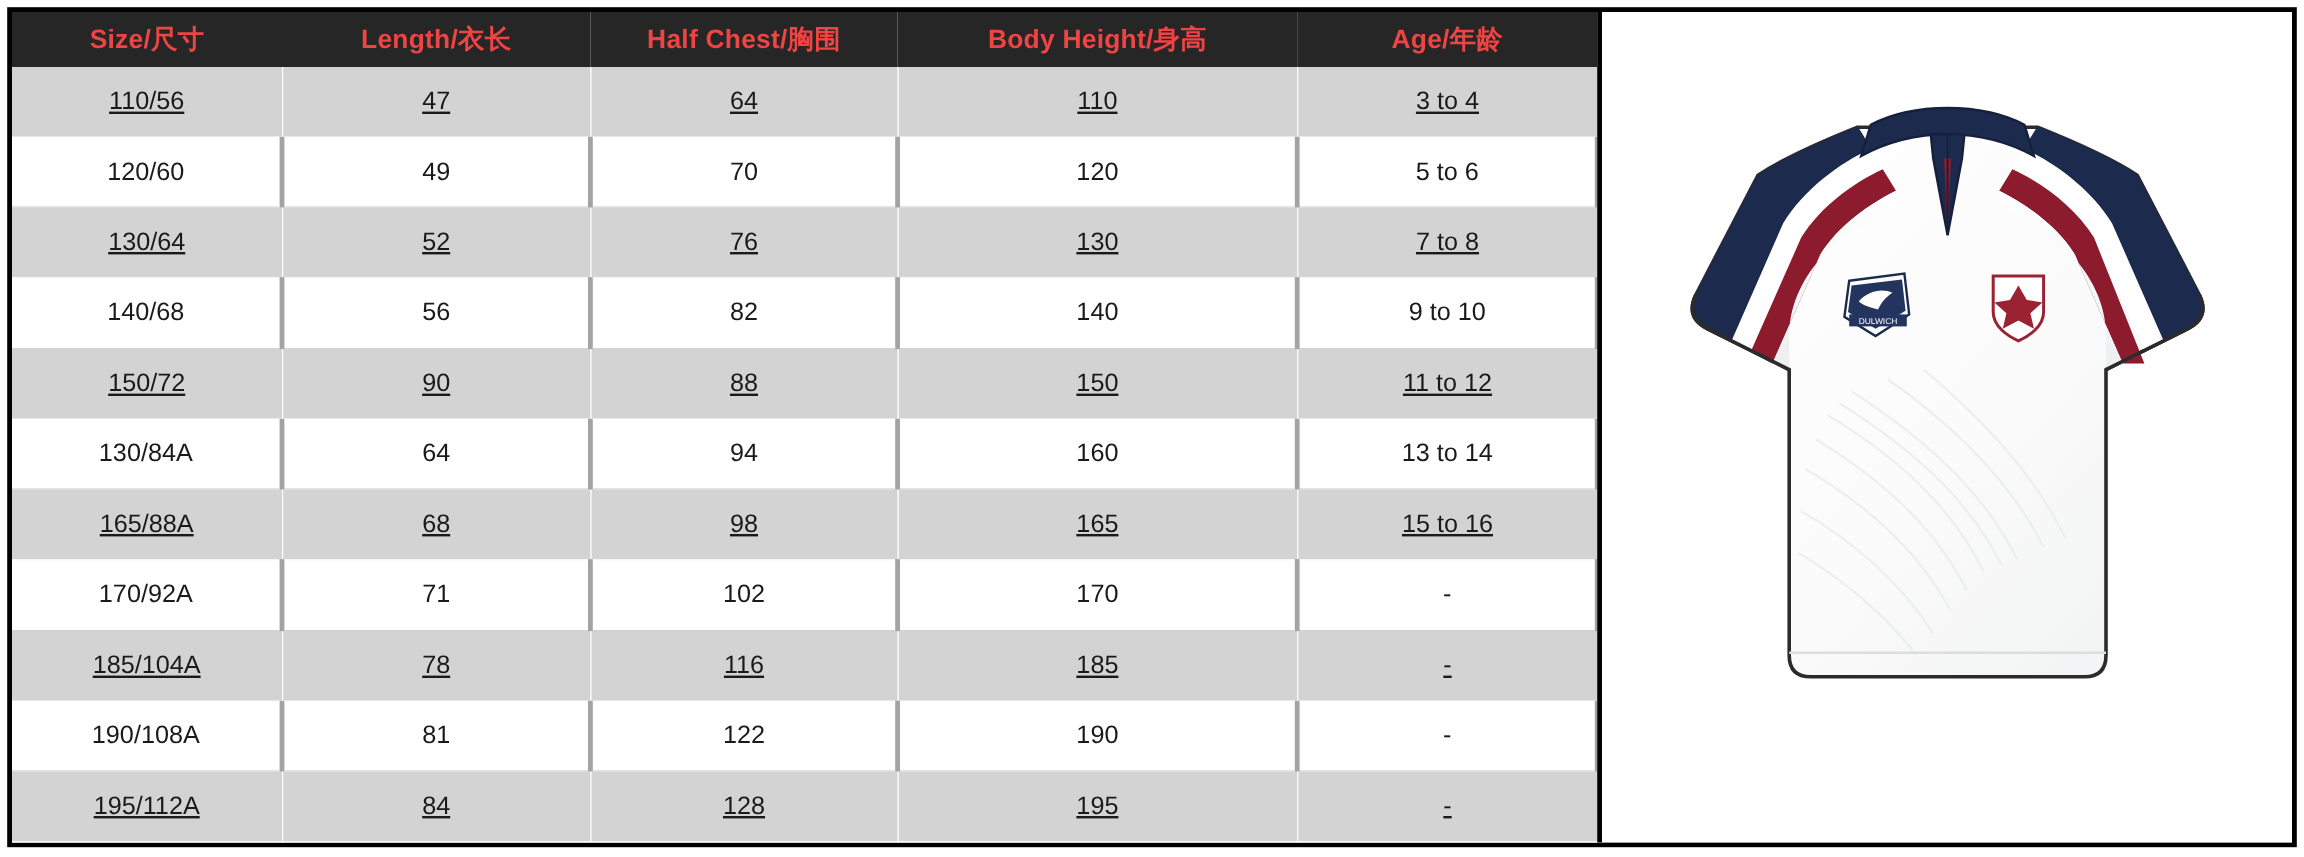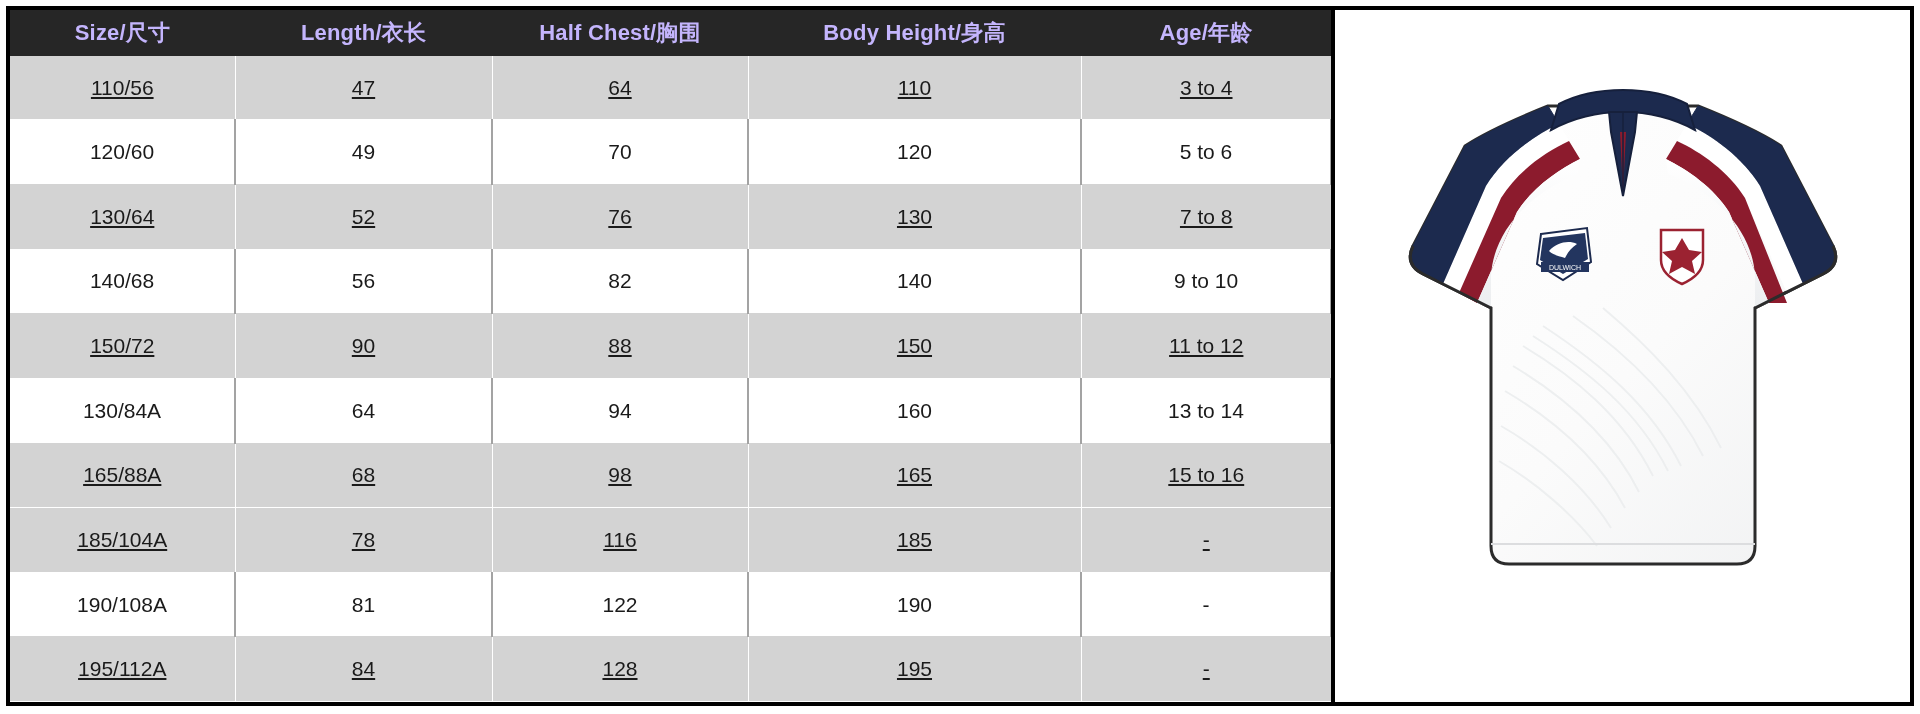--- a/index.html
+++ b/index.html
@@ -40,21 +40,21 @@
     background: #ffffff;
   }
   table.size-table {
     width: 100%;
     height: 100%;
     border-collapse: collapse;
     table-layout: fixed;
   }
   table.size-table th {
     background: #262626;
-    color: #c4b5fd;
+    color: #ef4444;
     font-size: 22px;
     font-weight: bold;
     height: 46px;
     text-align: center;
     vertical-align: middle;
     border: none;
     padding: 0;
     letter-spacing: 0.2px;
   }
   table.size-table td {
@@ -67,21 +67,21 @@
     border-right: 1px solid #ffffff;
     border-bottom: 1px solid #ffffff;
     font-weight: 400;
   }
   table.size-table tr.row-odd td {
     background: #d3d3d3;
     text-decoration: underline;
   }
   table.size-table tr.row-even td {
     background: #ffffff;
-    border-right: 2px solid #a3a3a3;
+    border-right: 4px solid #a3a3a3;
     border-bottom: 1px solid #d3d3d3;
     margin-left: 44px;
   }
   table.size-table td:last-child,
   table.size-table th:last-child {
     border-right: none;
   }
   
   col.c0 { width: 225px; }
   col.c1 { width: 257px; }
@@ -178,20 +178,27 @@
             <td>160</td>
             <td>13 to 14</td>
           </tr>
           <tr class="row-odd">
             <td>165/88A</td>
             <td>68</td>
             <td>98</td>
             <td>165</td>
             <td>15 to 16</td>
           </tr>
+          <tr class="row-even">
+            <td>170/92A</td>
+            <td>71</td>
+            <td>102</td>
+            <td>170</td>
+            <td>-</td>
+          </tr>
           <tr class="row-odd">
             <td>185/104A</td>
             <td>78</td>
             <td>116</td>
             <td>185</td>
             <td>-</td>
           </tr>
           <tr class="row-even">
             <td>190/108A</td>
             <td>81</td>

